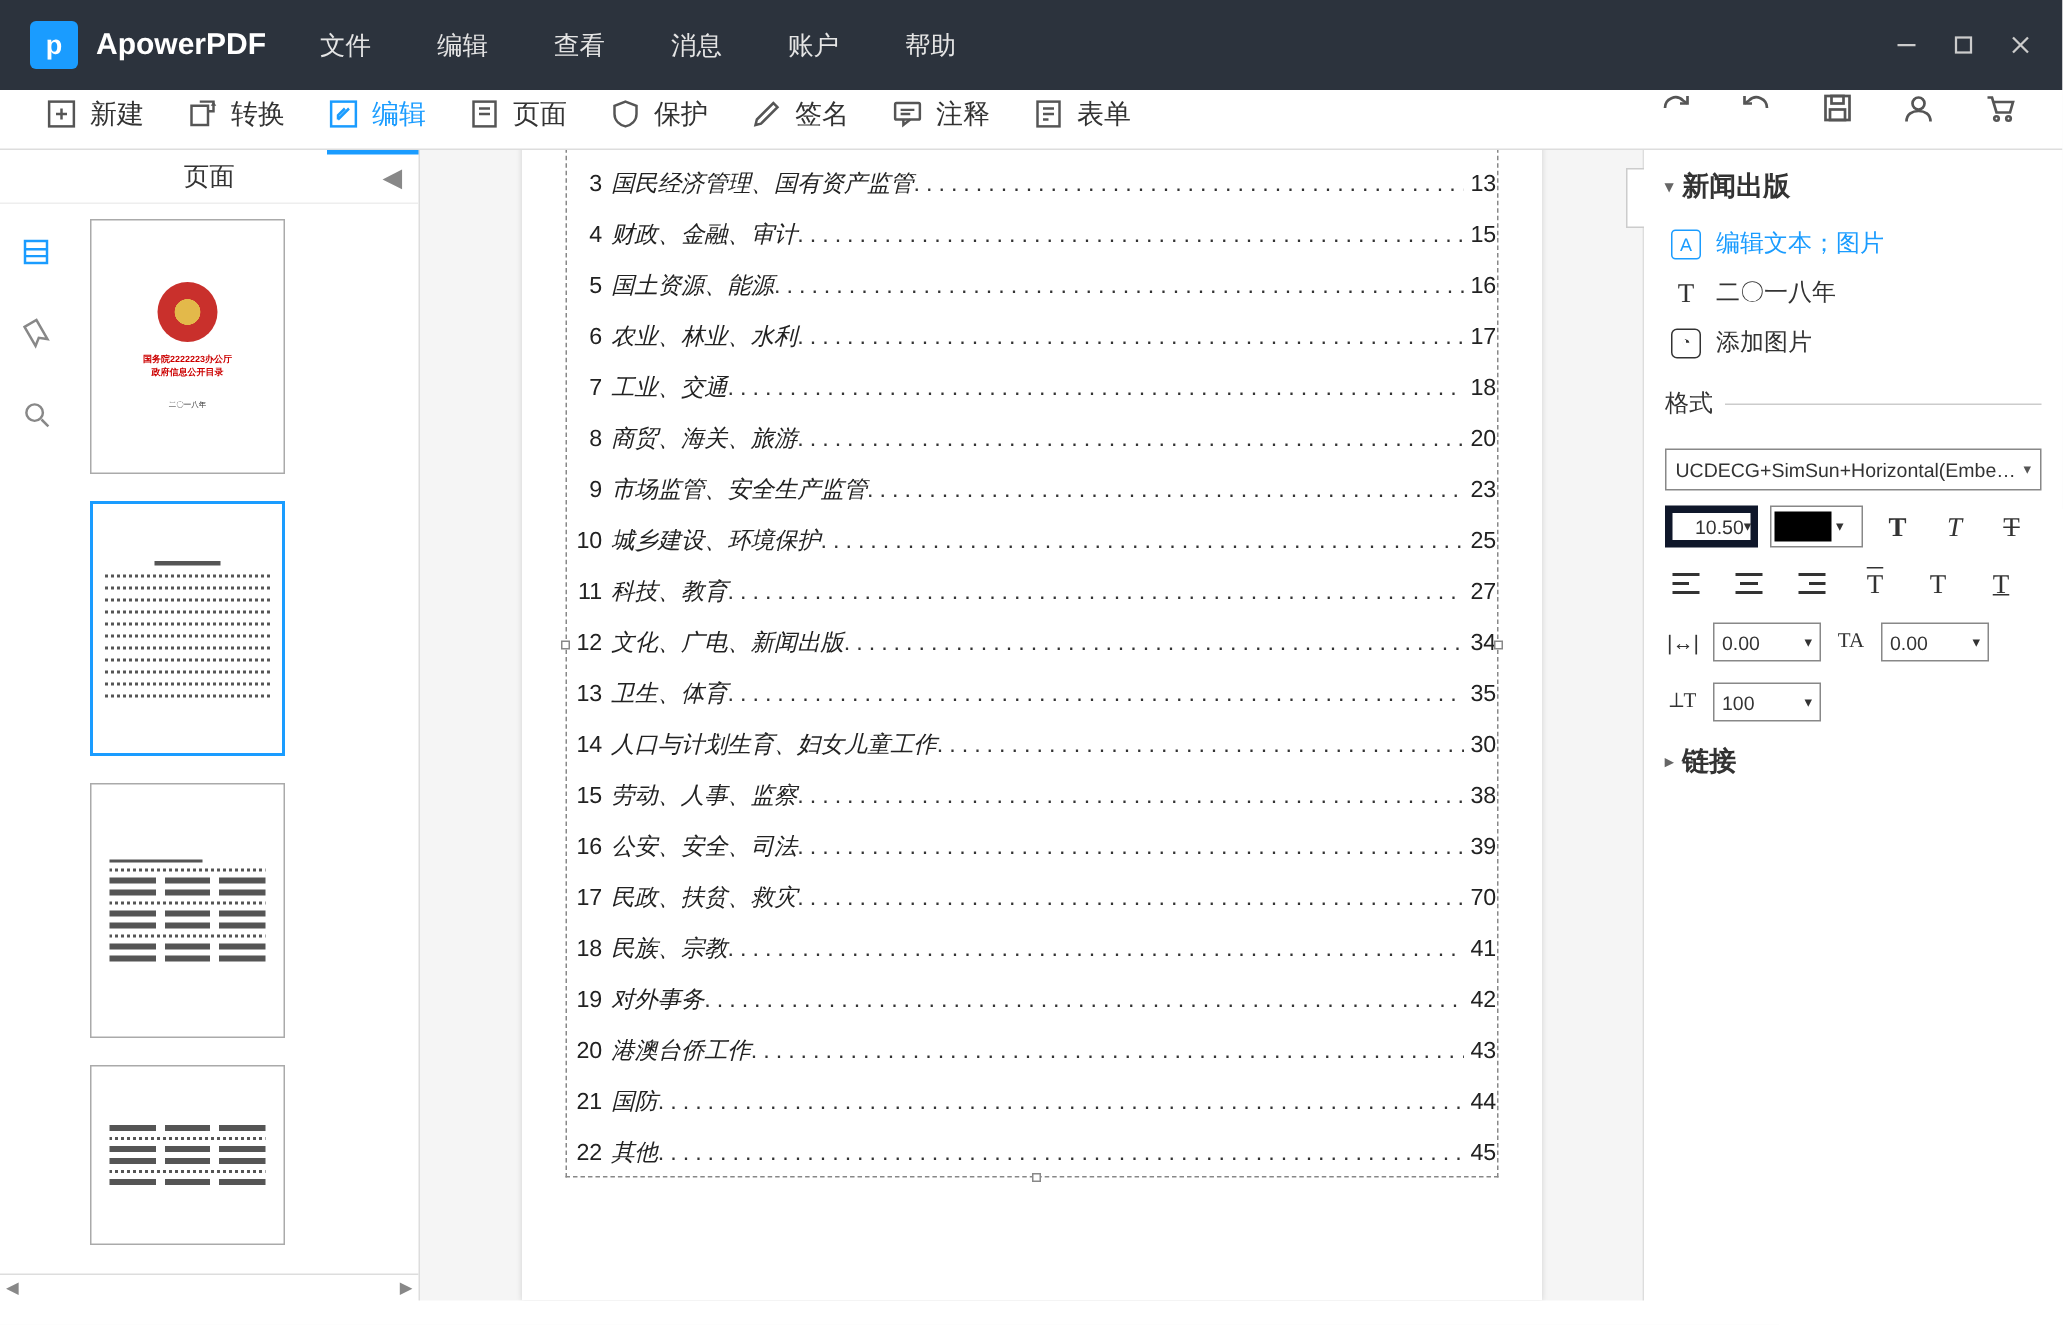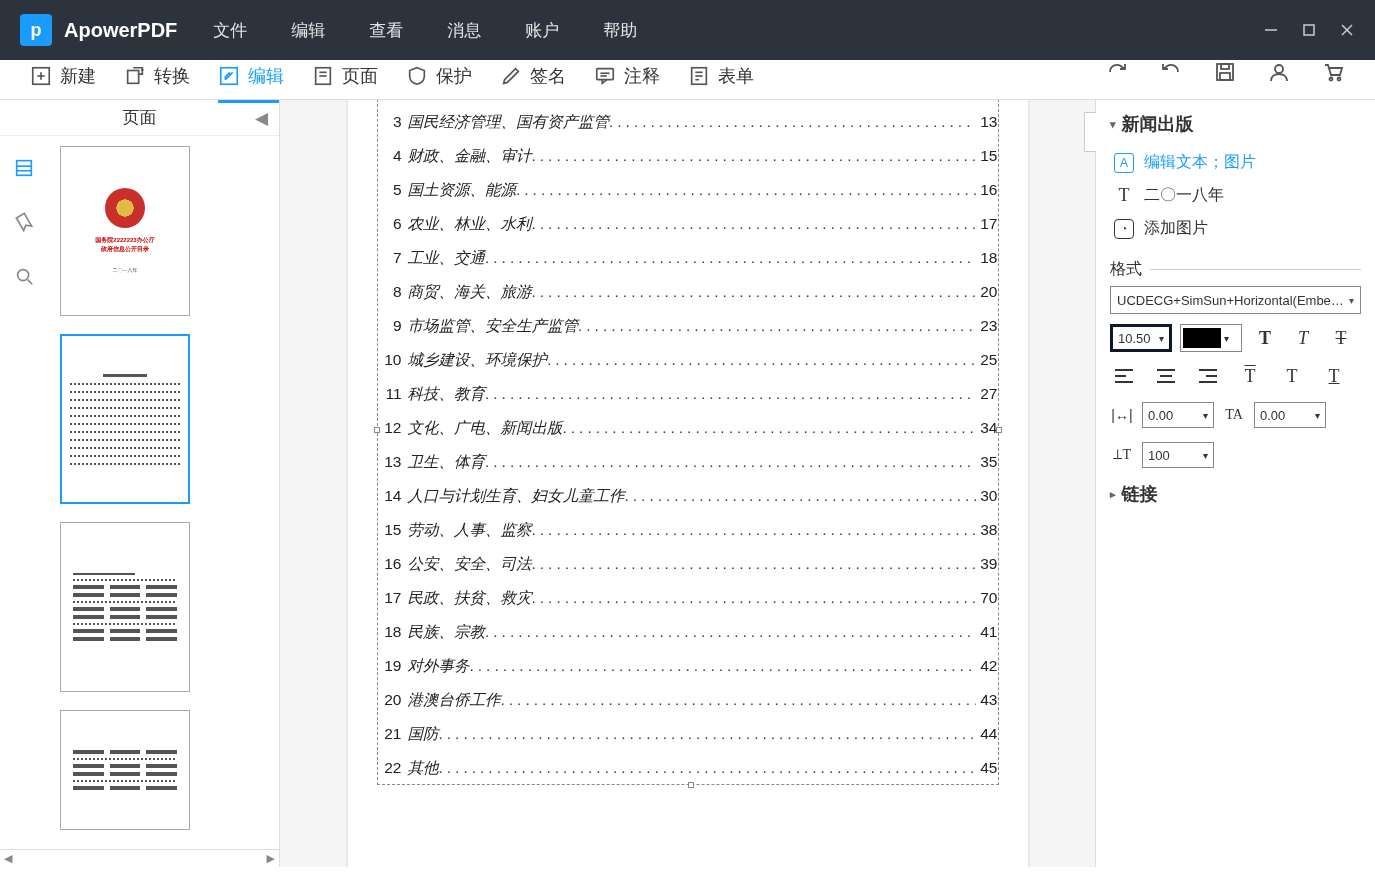--- a/index.html
+++ b/index.html
@@ -50,26 +50,26 @@
 .toc-page { margin-left: 4px; }
 .right-panel { width: 280px; border-left: 1px solid #ddd; padding: 12px 14px; font-size: 16px; color: #333; position: relative; }
 .right-collapse { position: absolute; left: -12px; top: 12px; width: 12px; height: 40px; border: 1px solid #ccc; border-right: none; background: #fff; cursor: pointer; }
 .panel-section { margin-bottom: 14px; }
 .section-hdr { display: flex; align-items: center; gap: 6px; font-size: 18px; font-weight: bold; margin-bottom: 10px; }
 .caret { font-size: 11px; color: #666; }
 .option { display: flex; align-items: center; gap: 10px; padding: 6px 4px; cursor: pointer; font-size: 16px; }
 .option.active { color: #1a9cff; }
 .opt-icon { width: 20px; height: 20px; display: flex; align-items: center; justify-content: center; border: 1.5px solid currentColor; border-radius: 3px; font-size: 12px; }
 .opt-icon.noborder { border: none; font-size: 18px; }
-.fmt-label { font-size: 16px; margin-bottom: 6px; display: flex; align-items: center; }
+.fmt-label { font-size: 16px; margin-bottom: 19px; display: flex; align-items: center; }
 .fmt-label::after { content: ""; flex: 1; height: 1px; background: #ccc; margin-left: 8px; }
 .select-box { border: 1px solid #888; height: 28px; display: flex; align-items: center; padding: 0 6px; font-size: 13px; background: #fff; cursor: pointer; position: relative; }
 .select-box .chev { margin-left: auto; font-size: 10px; color: #555; }
 .fmt-row { display: flex; gap: 8px; margin-top: 10px; align-items: center; }
-.mini-select { border: 3px solid #0f172a; height: 28px; display: flex; align-items: center; padding: 0 5px; font-size: 13px; cursor: pointer; width: 62px; justify-content: space-between; }
+.mini-select { border: 5px solid #0f172a; height: 28px; display: flex; align-items: center; padding: 0 15px; font-size: 13px; cursor: pointer; width: 62px; justify-content: space-between; }
 .color-box { border: 1px solid #888; height: 28px; width: 62px; display: flex; align-items: center; padding: 2px; cursor: pointer; gap: 3px; }
 .color-swatch { width: 38px; height: 20px; background: #000; }
 .style-btn { width: 30px; height: 28px; display: flex; align-items: center; justify-content: center; font-size: 18px; font-family: Georgia, serif; cursor: pointer; }
 .align-row { display: flex; gap: 14px; margin-top: 12px; }
 .align-btn { width: 28px; height: 24px; display: flex; align-items: center; justify-content: center; cursor: pointer; }
 .spacing-row { display: flex; align-items: center; gap: 8px; margin-top: 14px; }
 .sp-icon { width: 24px; height: 20px; display: flex; align-items: center; justify-content: center; font-size: 14px; }
 .sp-select { border: 1px solid #888; height: 26px; width: 72px; display: flex; align-items: center; padding: 0 5px; font-size: 13px; cursor: pointer; justify-content: space-between; }
 svg { width: 100%; height: 100%; }
 </style>

